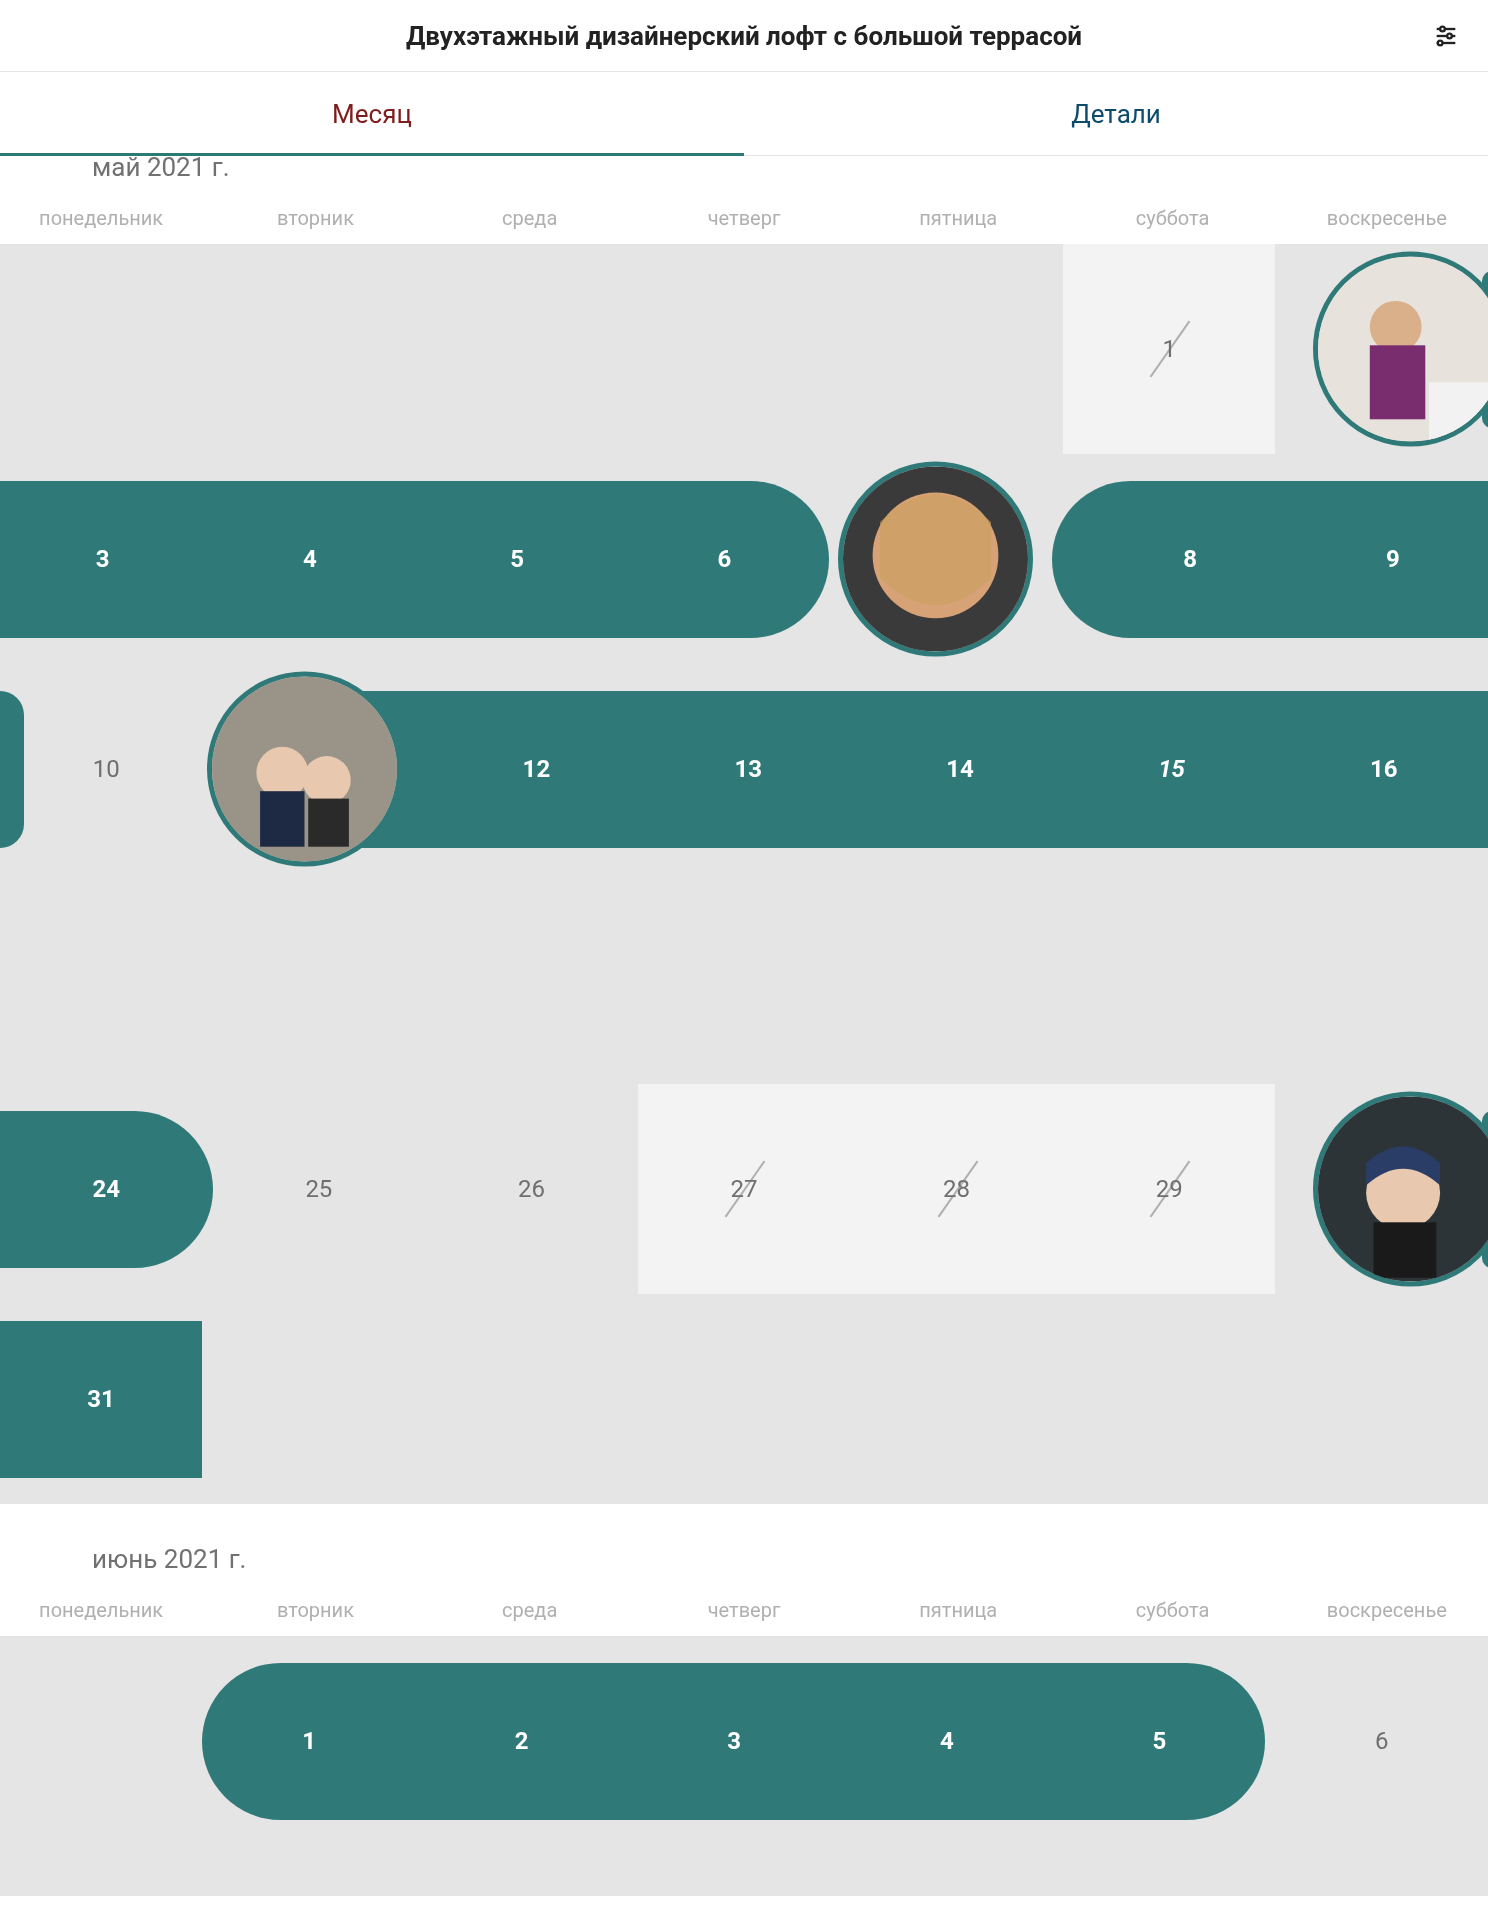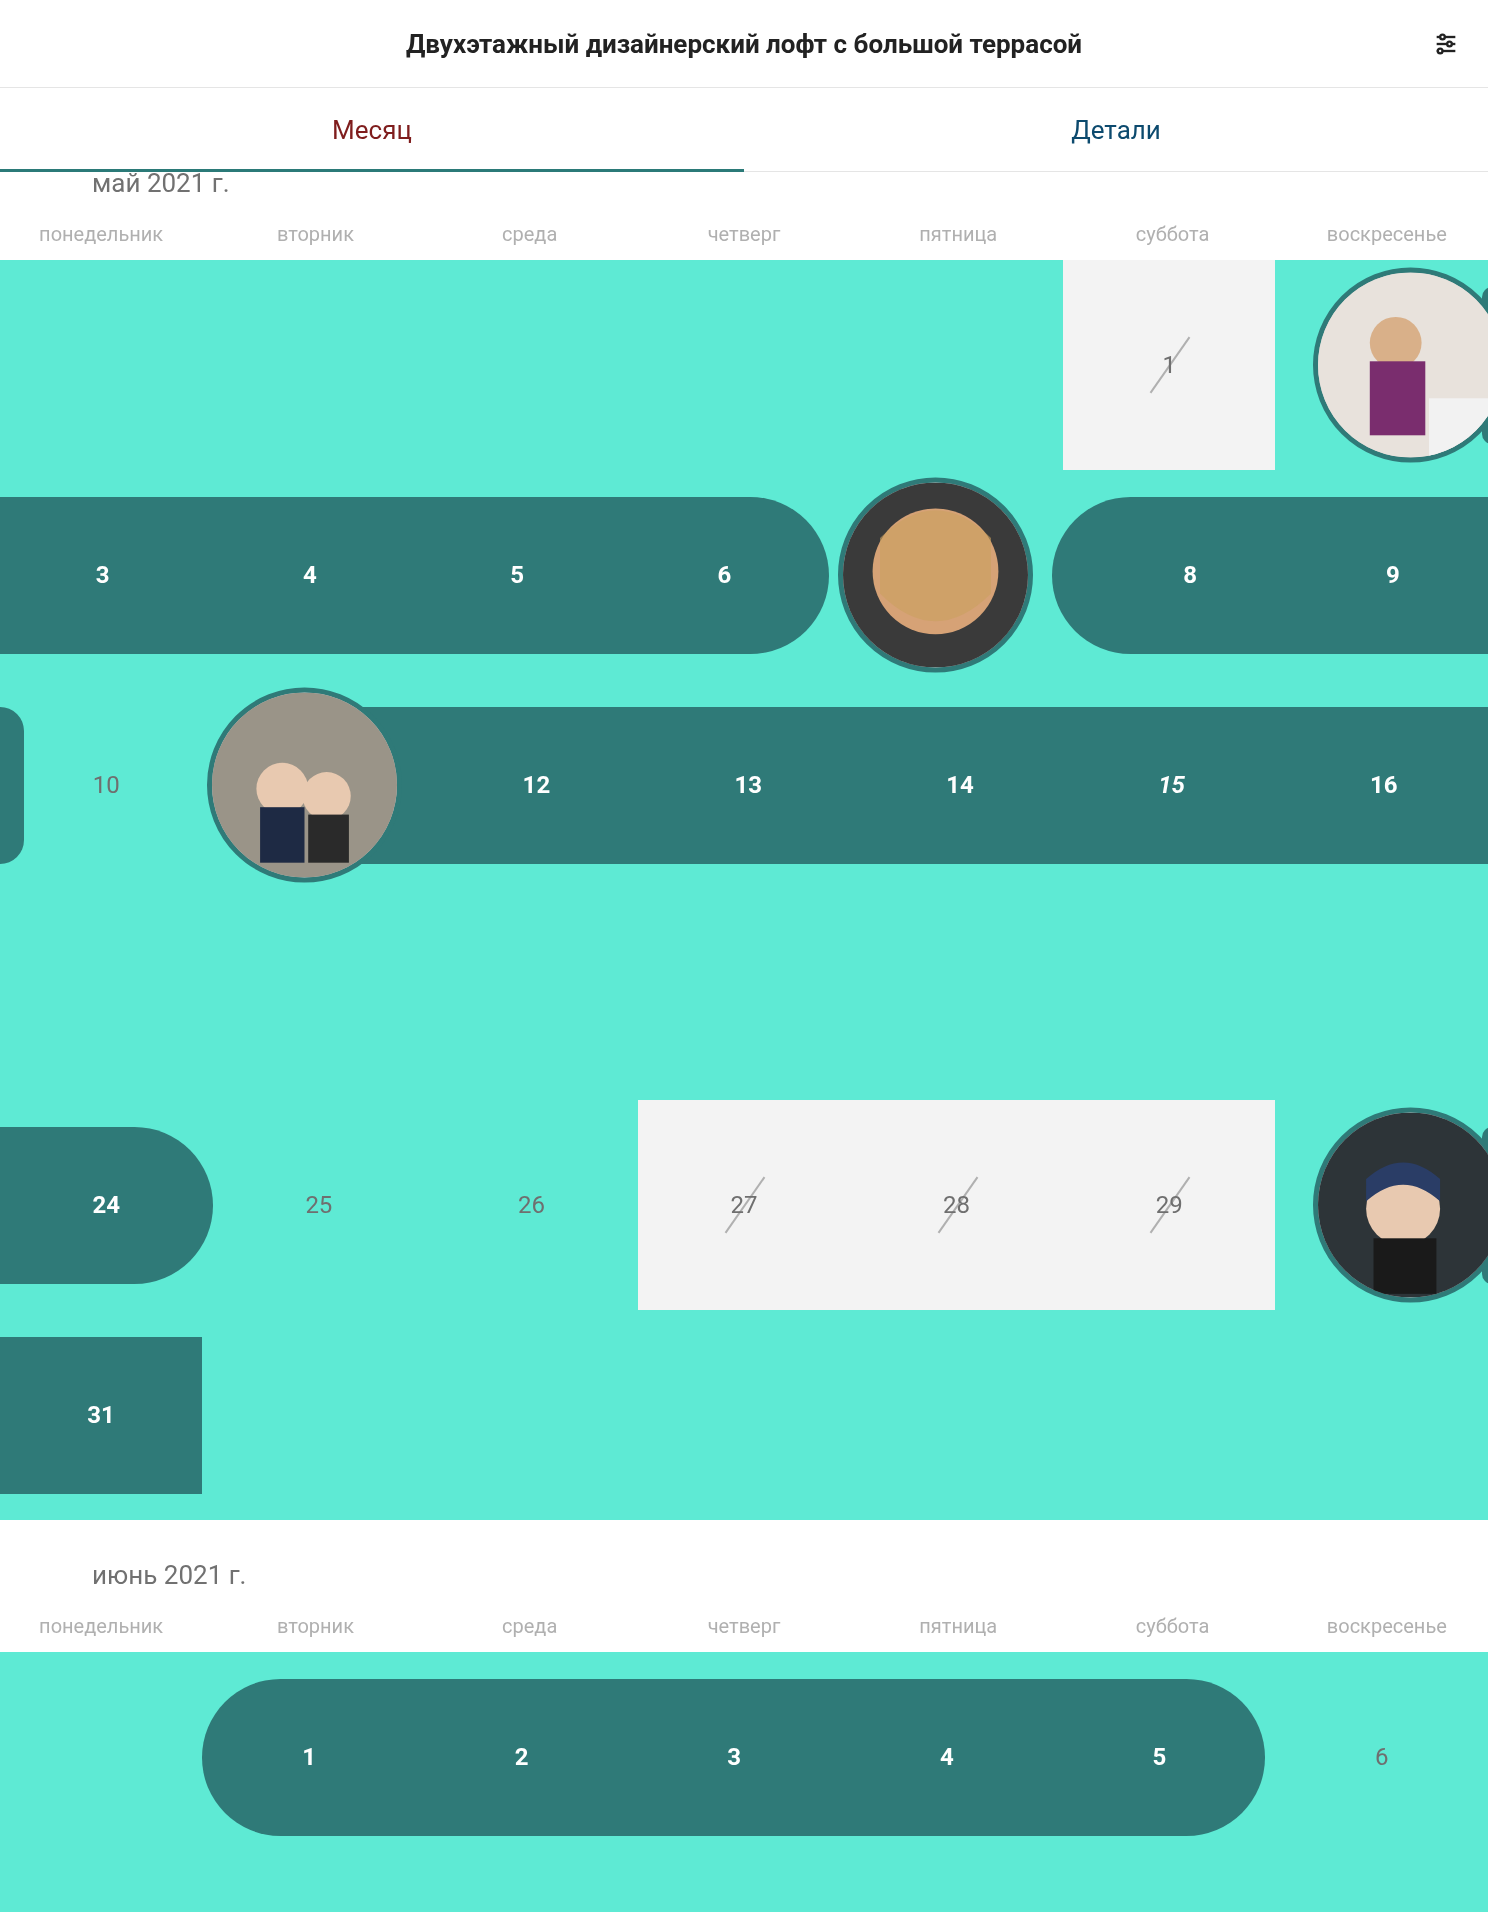--- a/index.html
+++ b/index.html
@@ -3,21 +3,21 @@
 <meta charset="utf-8">
 <style>
   * { box-sizing: border-box; margin: 0; padding: 0; }
   body {
     font-family: -apple-system, BlinkMacSystemFont, "Segoe UI", Roboto, Helvetica, Arial, sans-serif;
     background: #fff;
     width: 1488px;
     color: #333;
   }
   .header {
-    height: 88px;
+    height: 72px;
     display: flex;
     align-items: center;
     justify-content: center;
     position: relative;
     border-bottom: 1px solid #e5e5e5;
   }
   .header-title {
     font-size: 26px;
     font-weight: 700;
     color: #222;
@@ -86,21 +86,21 @@
     position: relative;
   }
   .day {
     flex: 1;
     display: flex;
     align-items: center;
     justify-content: center;
     font-size: 24px;
     color: #6f6f6f;
     position: relative;
-    background: #5eead4;
+    background: #e5e5e5;
   }
   .day.blocked {
     background: #f3f3f3;
   }
   .slash {
     position: absolute;
     width: 48px;
     height: 48px;
     top: 50%; left: 50%;
     transform: translate(-50%, -50%);

